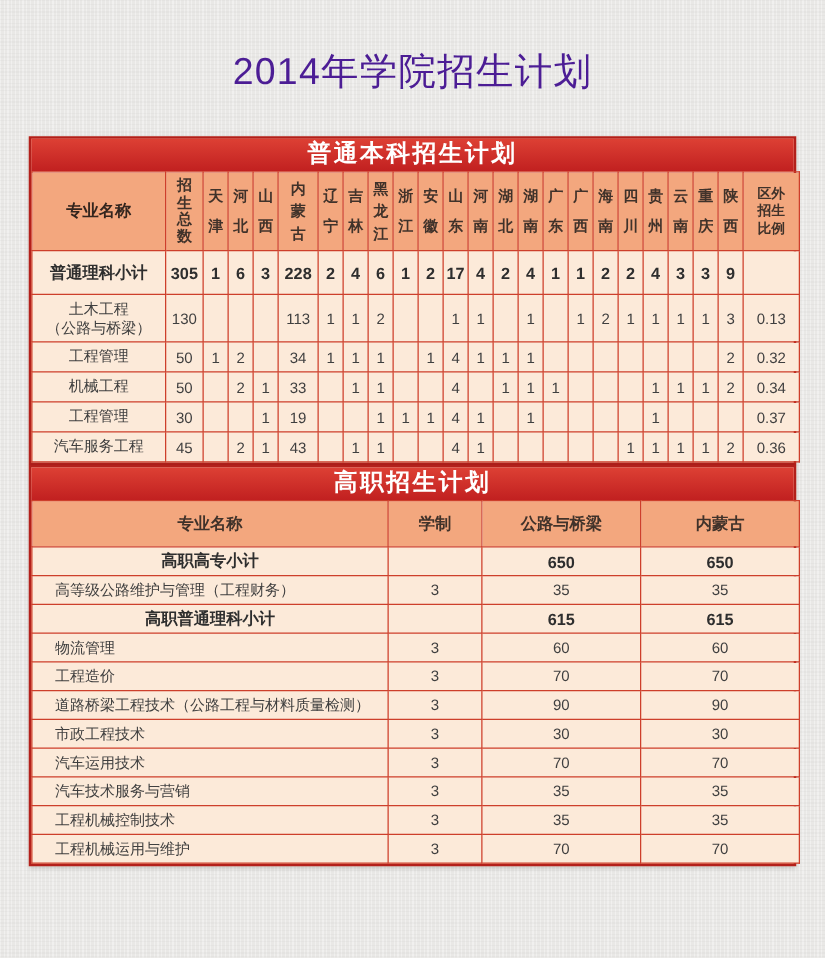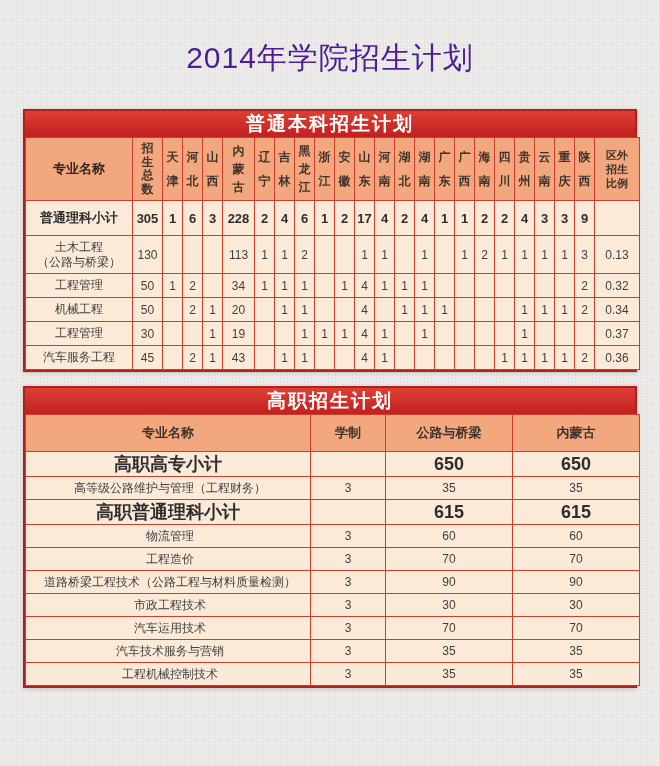--- a/index.html
+++ b/index.html
@@ -22,21 +22,21 @@
     line-height: 36px;
     margin-bottom: 33px;
   }
   .twrap {
     width: 614px;
     margin: 0 auto;
     border: 2px solid #b3201b;
     box-shadow: 0 1px 4px rgba(0,0,0,0.18);
     background: #fcead9;
   }
-  .twrap + .twrap { margin-top: 14px; }
+  .twrap + .twrap { }
   .banner {
     height: 26px;
     line-height: 26px;
     text-align: center;
     color: #ffffff;
     font-weight: bold;
     font-size: 19px;
     letter-spacing: 2px;
     background: linear-gradient(#dd4034, #c12020);
   }
@@ -66,22 +66,22 @@
   .ratio-h div { font-size: 11px; line-height: 14px; font-weight: 600; }
   #t1 .num { font-size: 12px; }
   #t1 .major-c { font-size: 12px; white-space: pre-line; line-height: 1.25; }
   #t1 tr.bold-row td { font-weight: bold; font-size: 13px; color: #2e2e2e; }
 
   
   #t2 thead tr { height: 37px; }
   #t2 thead th { font-size: 13px; }
   #t2 tbody tr { height: 23px; }
   #t2 td { font-size: 12px; }
-  #t2 td.name { text-align: center; padding-left: 4px; }
-  #t2 tr.bold-row td { font-weight: bold; font-size: 18px; color: #2e2e2e; }
+  #t2 td.name { text-align: left; padding-left: 18px; }
+  #t2 tr.bold-row td { font-weight: bold; font-size: 13px; color: #2e2e2e; }
   #t2 tr.bold-row td.name { text-align: center; padding-left: 0; }
 </style>
 </head>
 <body>
 
 <h1 class="title">2014年学院招生计划</h1>
 
 <div class="twrap">
   <div class="banner">普通本科招生计划</div>
   <table id="t1">
@@ -336,21 +336,21 @@
           <td class="num"></td>
           <td class="num">2</td>
           <td class="num">0.32</td>
         </tr>
         <tr>
           <td class="major-c">机械工程</td>
           <td class="num">50</td>
           <td class="num"></td>
           <td class="num">2</td>
           <td class="num">1</td>
-          <td class="num">20</td>
+          <td class="num">33</td>
           <td class="num"></td>
           <td class="num">1</td>
           <td class="num">1</td>
           <td class="num"></td>
           <td class="num"></td>
           <td class="num">4</td>
           <td class="num"></td>
           <td class="num">1</td>
           <td class="num">1</td>
           <td class="num">1</td>
@@ -490,15 +490,21 @@
           <td>3</td>
           <td>35</td>
           <td>35</td>
         </tr>
         <tr>
           <td class="name">工程机械控制技术</td>
           <td>3</td>
           <td>35</td>
           <td>35</td>
         </tr>
+        <tr>
+          <td class="name">工程机械运用与维护</td>
+          <td>3</td>
+          <td>70</td>
+          <td>70</td>
+        </tr>
       </tbody>
   </table>
 </div>
 
 </body></html>

